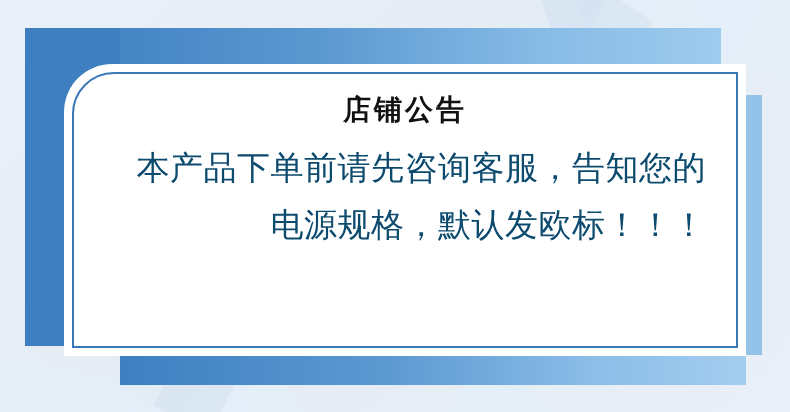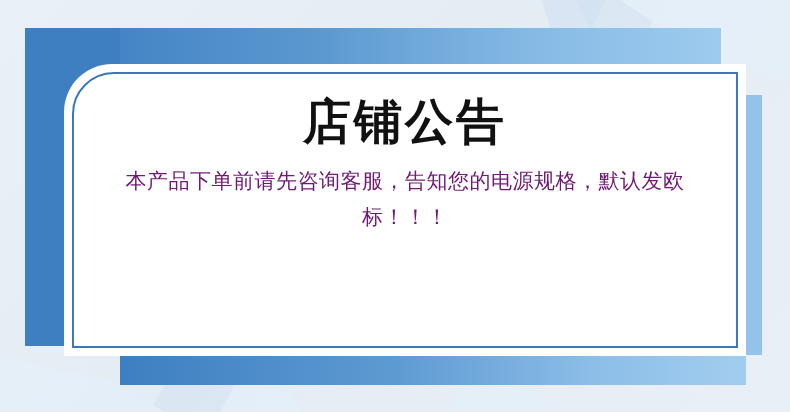--- a/index.html
+++ b/index.html
@@ -140,36 +140,36 @@
     left: 0;
     right: 0;
     top: 0;
     bottom: 0;
     padding: 30px 24px 0 24px;
     box-sizing: border-box;
   }
 
   .announce-title {
     text-align: center;
-    font-size: 48px;
+    font-size: 28px;
     font-weight: 700;
     color: #111111;
     letter-spacing: 3px;
     line-height: 1.15;
     margin: 0 0 14px 0;
     font-family: "DejaVu Sans", "Liberation Sans", sans-serif;
   }
 
   .announce-body {
     margin: 0;
     padding: 0 16px;
-    font-size: 21px;
-    color: #701a75;
+    font-size: 33px;
+    color: #0c4a6e;
     line-height: 1.72;
-    text-align: center;
+    text-align: right;
     letter-spacing: .5px;
     font-family: "DejaVu Sans", "Liberation Sans", sans-serif;
   }
 </style>
 </head>
 <body>
 
 <div id="stage">
 
   <div class="bg-shapes">

